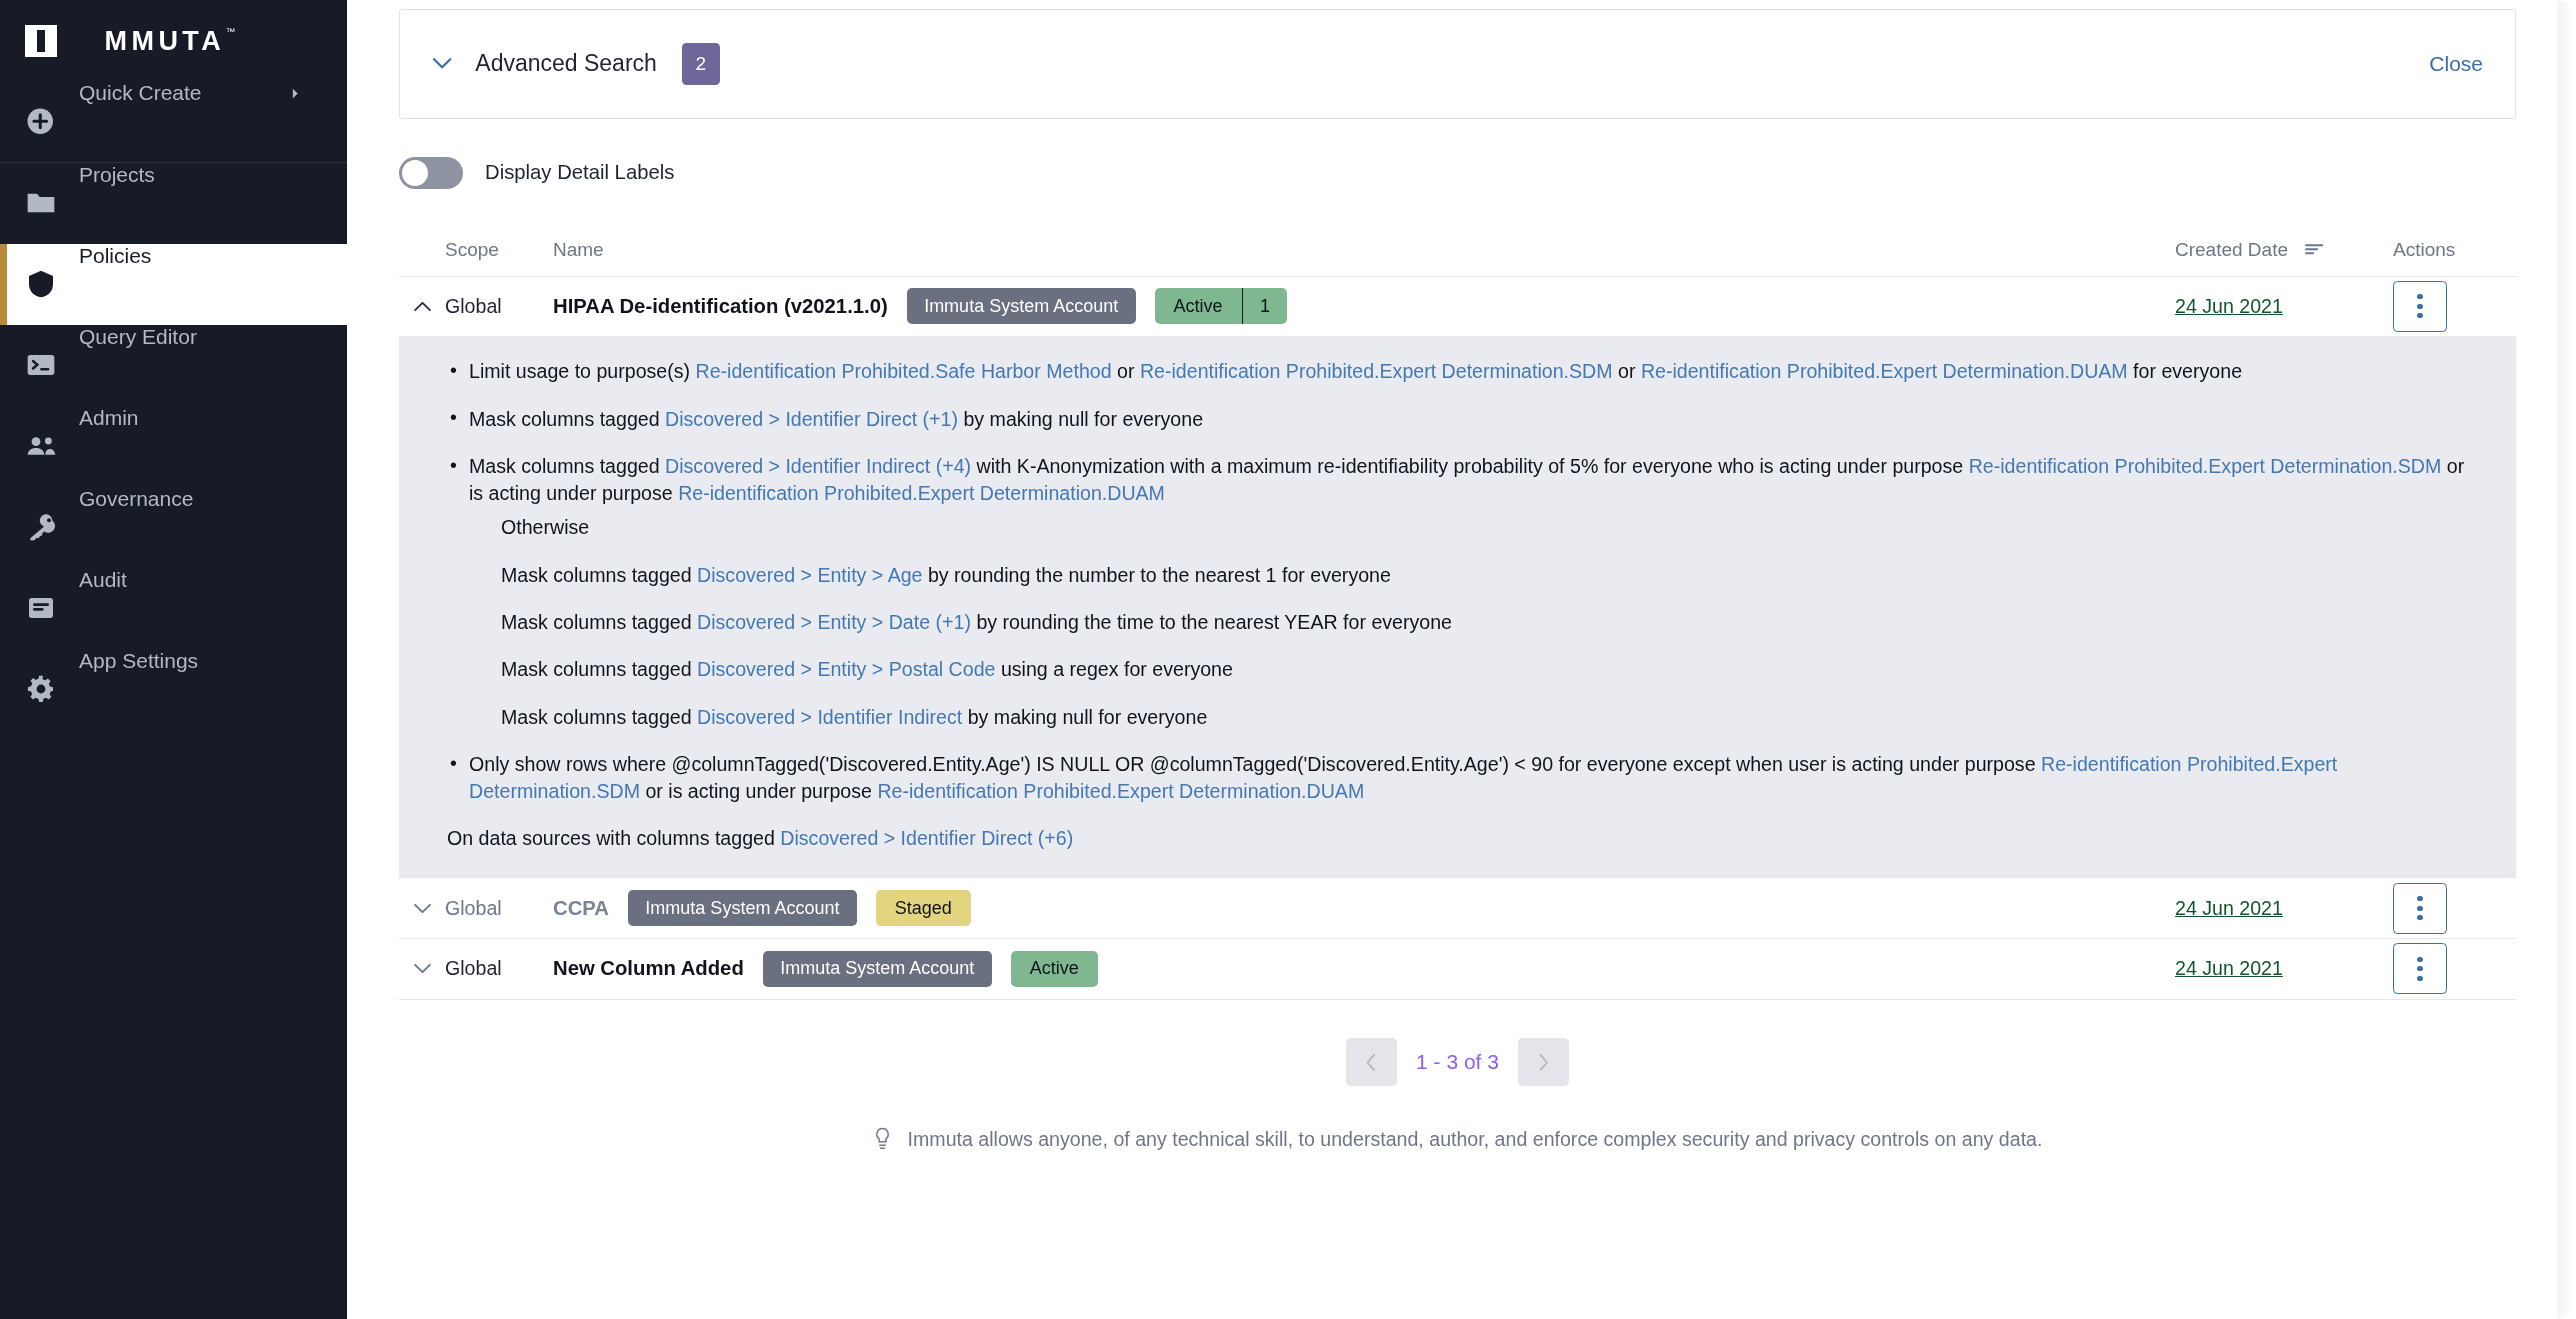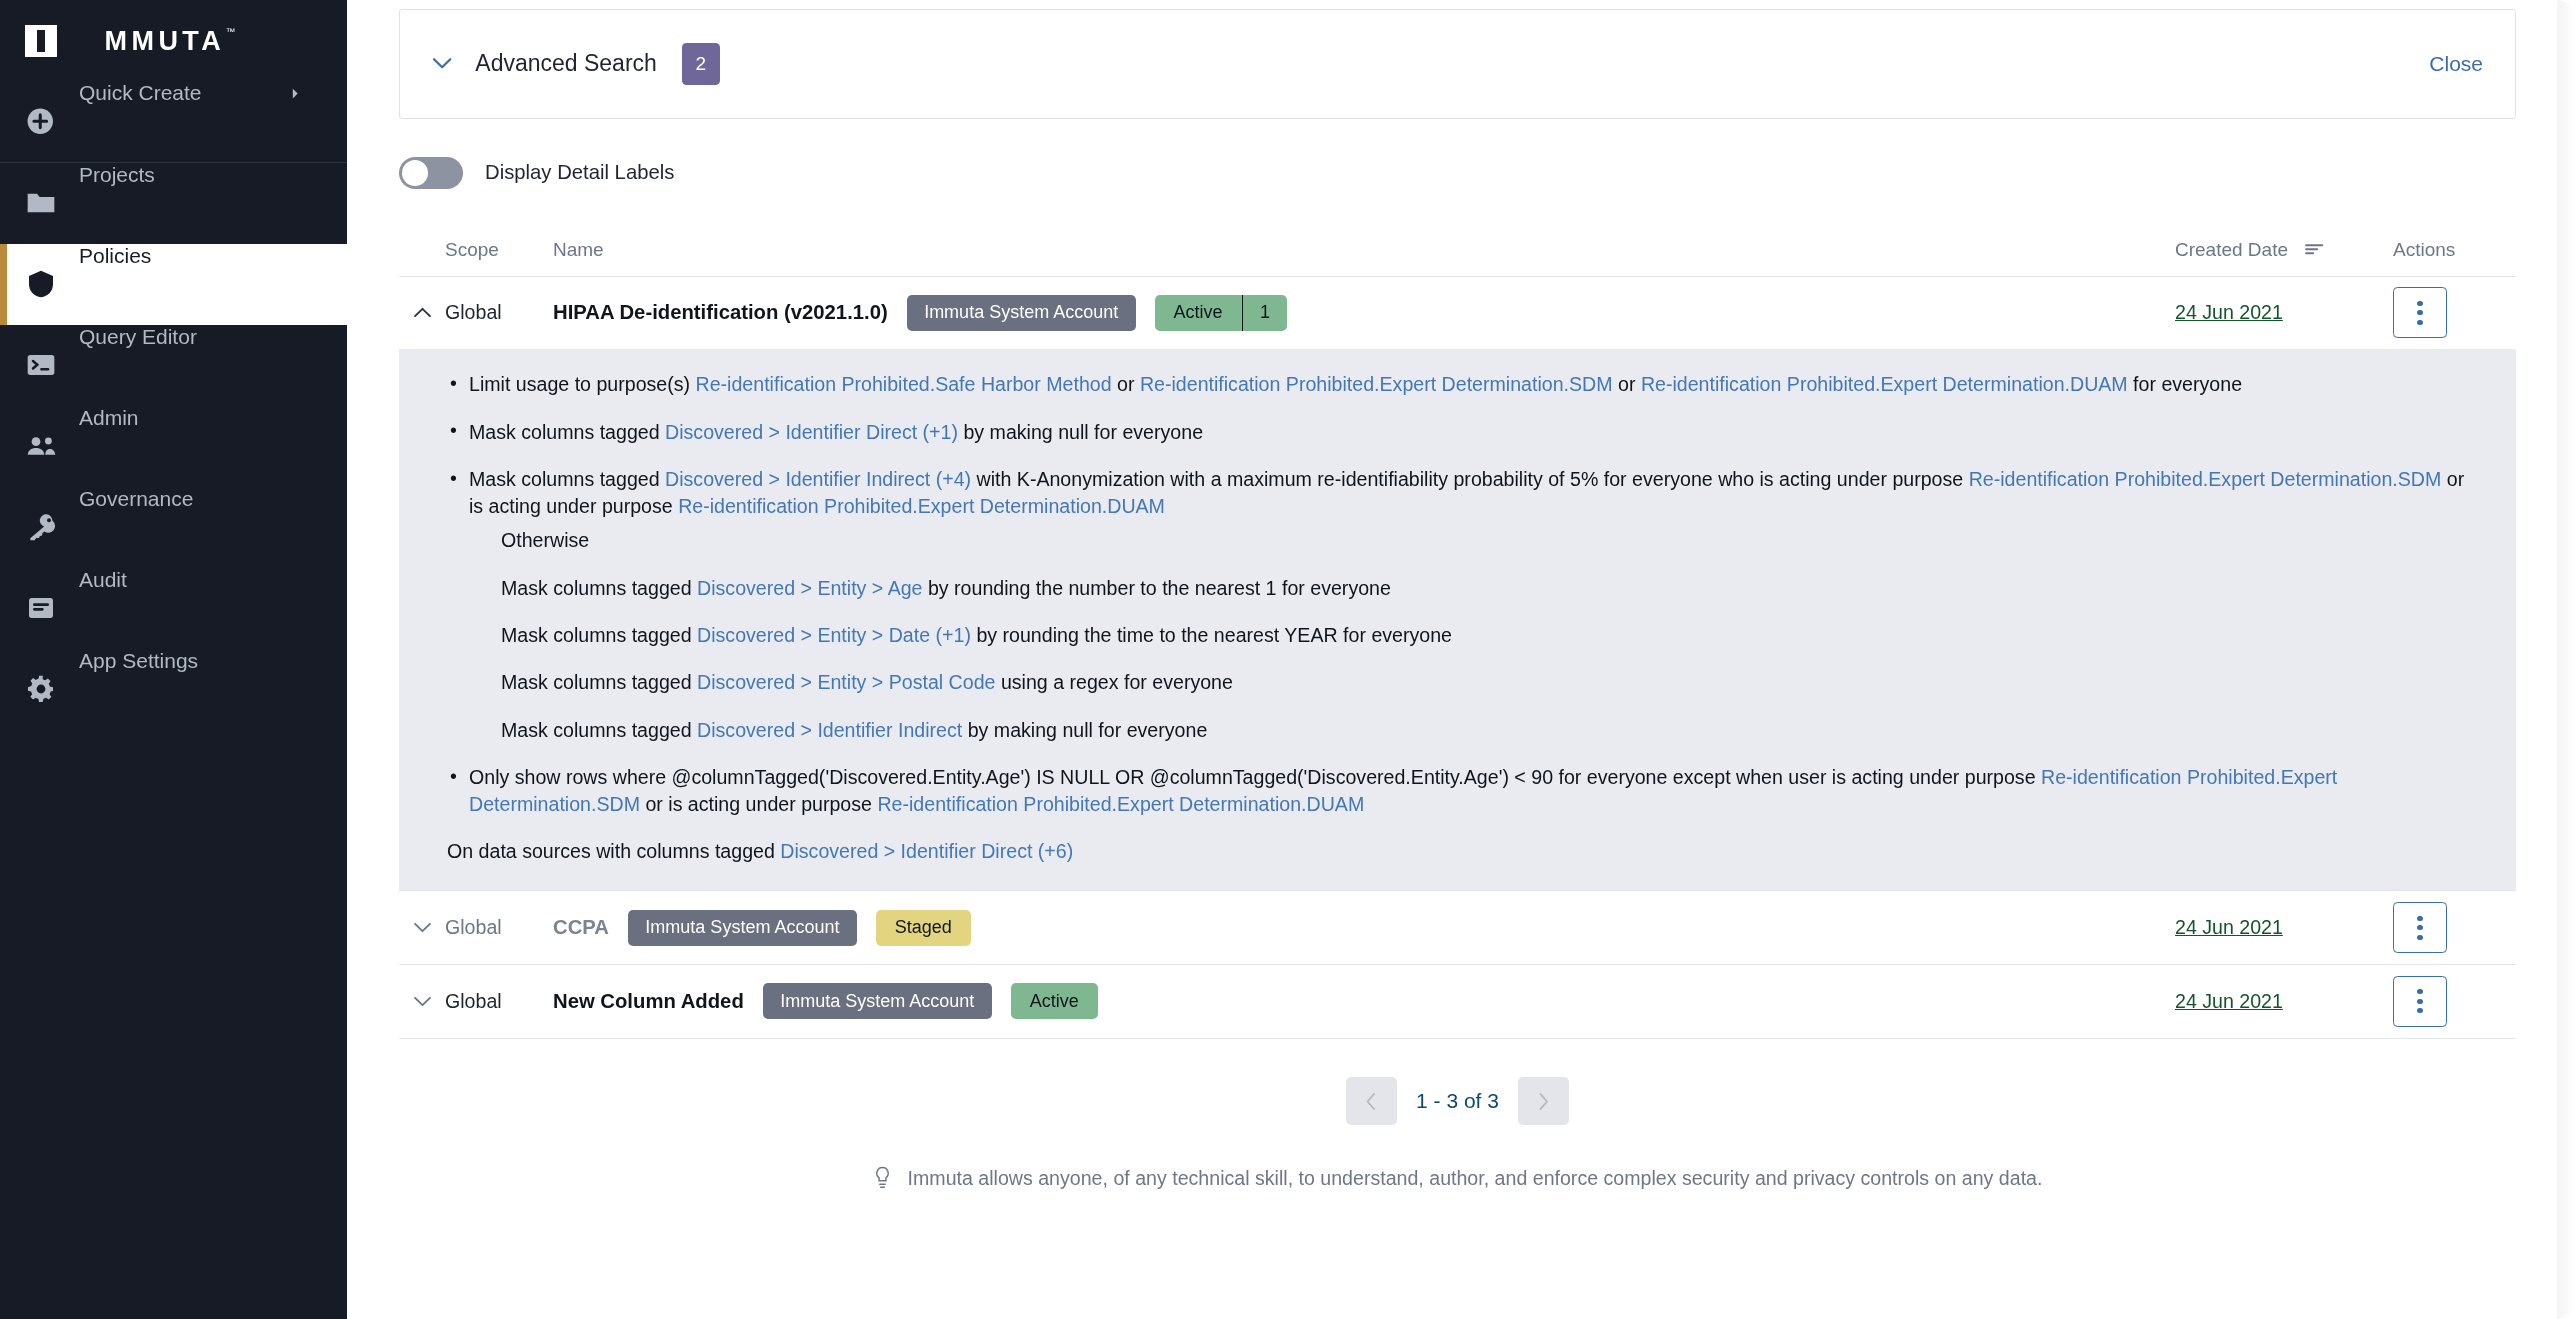--- a/index.html
+++ b/index.html
@@ -99,21 +99,21 @@
   }
   .th-scope { width: 108px; margin-left: 46px; }
   .th-name { flex: 1 1 auto; }
   .th-created { width: 218px; display: flex; align-items: center; }
   .sort-ico { margin-left: 16px; display: flex; }
   .th-actions { width: 123px; text-align: left; }
 
   .row-sep { height: 0.7px; background: #e4e6eb; }
 
   .trow {
-    display: flex; align-items: center; height: 73px; padding-left: 0; justify-content: flex-end;
+    display: flex; align-items: center; height: 60px; padding-left: 0; justify-content: flex-end;
   }
   .t-caret { width: 46px; flex: 0 0 46px; display: flex; justify-content: center; cursor: pointer; }
   .t-scope { width: 108px; font-size: 19.6px; color: #1f2430; }
   .t-scope.muted { color: #6c7689; }
   .t-name-cell { flex: 1 1 auto; display: flex; align-items: center; }
   .t-name { font-size: 20.3px; font-weight: 700; color: #10141c; margin-right: 19px; }
   .t-name.muted { color: #7b8494; }
   .pill-account {
     background: #6b7080; color: #ffffff; border-radius: 5.1px;
     height: 36px; display: flex; align-items: center; padding: 0 17.4px;
@@ -161,21 +161,21 @@
 
   
   .pager {
     display: flex; align-items: center; justify-content: center;
     margin-top: 39px; gap: 19px;
   }
   .pg-btn {
     width: 51px; height: 48px; background: #e3e5ea; border-radius: 5.1px;
     display: flex; align-items: center; justify-content: center; cursor: pointer;
   }
-  .pg-label { font-size: 21px; color: #0c4a6e; }
+  .pg-label { font-size: 21px; color: #8b5cf6; }
 
   .footer {
     display: flex; align-items: center; justify-content: center;
     margin-top: 41px; color: #6f7689; font-size: 19.6px; gap: 16px;
   }
   .bulb { display: flex; }
 
   .right-shade {
     position: absolute; top: 0; right: 0; width: 19px; height: 1319px;
     background: linear-gradient(to right, rgba(0,0,0,0.045), rgba(0,0,0,0));

